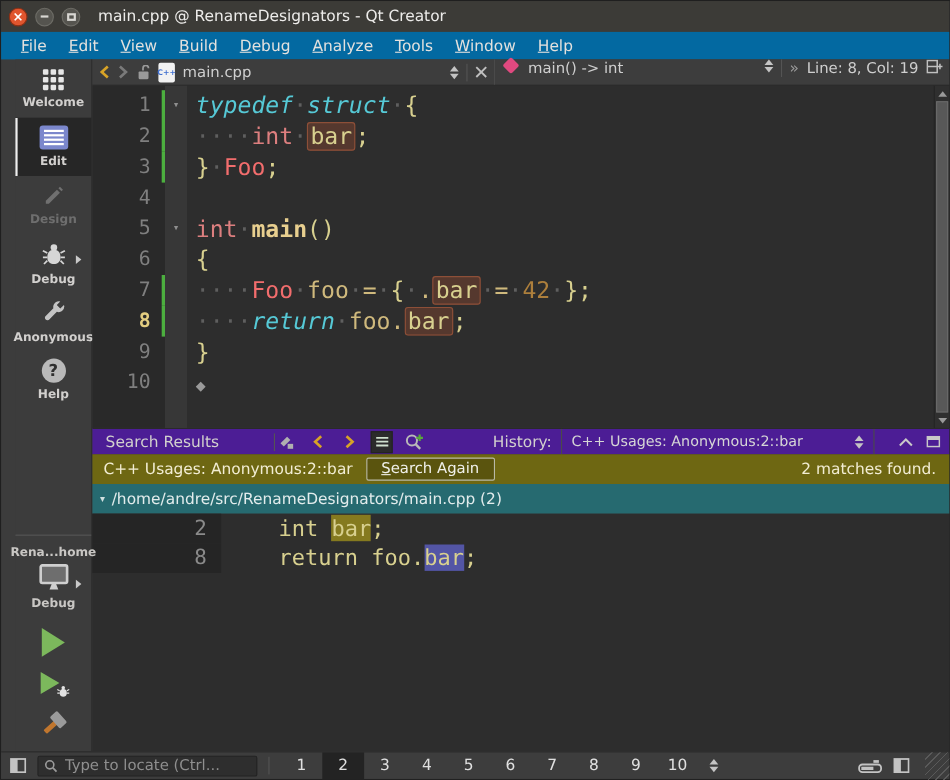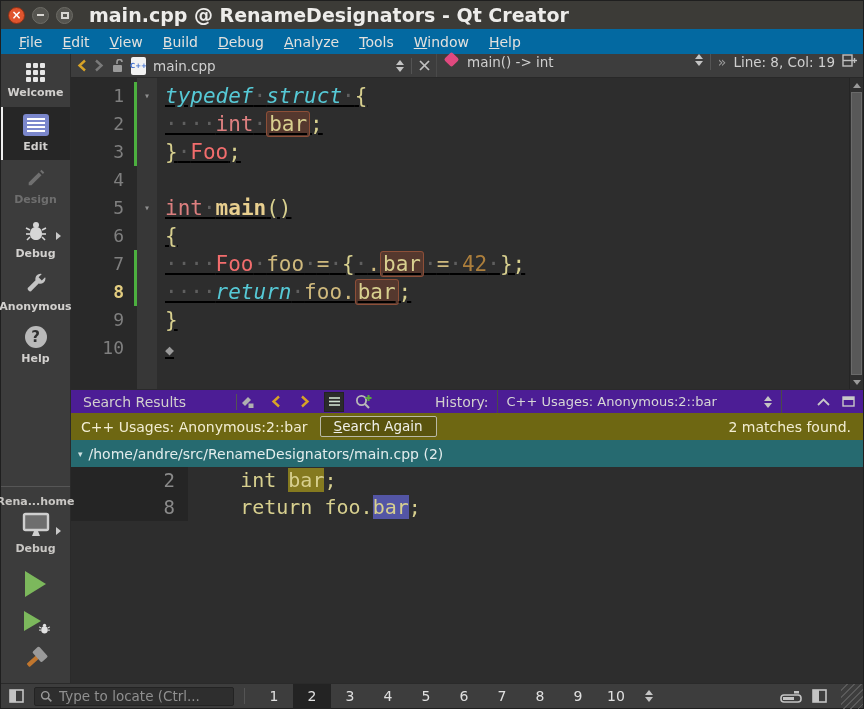--- a/index.html
+++ b/index.html
@@ -10,33 +10,33 @@
 
   
   .titlebar { height:28px; background:#3c3b37; display:flex; align-items:center; flex:0 0 28px; }
   .winbtns { display:flex; gap:7px; margin-left:7px; }
   .wb { width:17px; height:17px; border-radius:50%; display:flex; align-items:center; justify-content:center; }
   .wb.close { background:var(--closec,#e0552e); border:1px solid #8d3015; color:#fff; font-size:12px; font-weight:bold; }
   .wb.close i { font-style:normal; line-height:1; margin-top:-1px; }
   .wb.min,.wb.max { background:#55544f; border:1px solid #6d6c66; }
   .minbar { width:7px; height:2px; background:#d8d6d2; }
   .maxsq  { width:8px; height:7px; border:2px solid #d8d6d2; }
-  .title { margin-left:16px; font-weight:bold; font-size:19px; color:#edecea; }
+  .title { margin-left:16px; font-weight:normal; font-size:14px; color:#edecea; }
 
   
   .menubar { height:25px; flex:0 0 25px; background:#0369a1; display:flex; align-items:center; padding-left:8px; }
   .menu-item { padding:2px 10px; font-size:14px; color:#e3e1de; }
   .menu-item u { text-decoration:underline; }
 
   
   .content { flex:1 1 auto; display:flex; min-height:0; }
 
   
   .sidebar { width:70px; flex:0 0 70px; background:#3c3c3c; border-right:1px solid #2a2a2a;
-             display:flex; flex-direction:column; }
+             display:flex; flex-direction:column;margin-left:13px; }
   .mode { height:53px; display:flex; flex-direction:column; align-items:center; justify-content:center;
           gap:4px; position:relative; }
   .mode.selected { background:#262626; box-shadow:inset 2px 0 0 #f0f0f0; }
   .mlabel { font-size:11px; font-weight:bold; color:#d2d0ce; }
   .mode.disabled .mlabel { color:#6e6e6e; }
   .grid9 { display:grid; grid-template-columns:repeat(3,5px); grid-template-rows:repeat(3,5px); gap:2px; }
   .grid9 b { background:#e6e6e6; border-radius:1px; }
   .doc-ic { width:26px; height:22px; background:#7b87cc; border-radius:3px; display:flex;
             flex-direction:column; justify-content:center; gap:2px; padding:0 4px; }
   .doc-ic i { height:2px; background:#fff; }
@@ -80,21 +80,21 @@
   
   .editor { height:311px; flex:0 0 311px; position:relative; padding-top:4px; overflow:hidden;
             background:linear-gradient(90deg,#292929 0 66px,#373737 66px 86px,#2d2d2d 86px);
             font-family:"DejaVu Sans Mono","Liberation Mono",monospace; }
   .code-row { display:flex; height:28px; line-height:28px; }
   .ln-col { width:66px; flex:0 0 66px; text-align:right; padding-right:10px; color:#7f7f7f;
             font-size:18px; border-right:3px solid transparent; }
   .ln-col.changed { border-right-color:var(--green,#4caf3f); }
   .ln-col.current { color:#e3cd80; font-weight:bold; }
   .fold-col { width:20px; flex:0 0 20px; color:#8f8f8f; font-size:10px; text-align:center; }
-  .code-col { flex:1; padding-left:8px; white-space:pre; font-size:21px;text-decoration:underline; }
+  .code-col { flex:1; padding-left:8px; white-space:pre; font-size:21px; }
   .sg-kw { color:#56c9d6; font-style:italic; }
   .sg-p  { color:#d8d08f; }
   .sg-ty { color:#dd7f7f; }
   .sg-cn { color:#f26d6d; }
   .sg-fn { color:#e8cf8f; font-weight:bold; }
   .sg-v  { color:#cfb97d; }
   .sg-n  { color:#ad7f3c; }
   .sg-w  { color:#5f5f5f; }
   .sg-hb { color:#d8d08f; background:var(--hbox,#55382e); border:1px solid #8d4f38; border-radius:3px; padding:0 2px; }
   .sg-d  { color:#9a9a9a; font-size:15px; }

